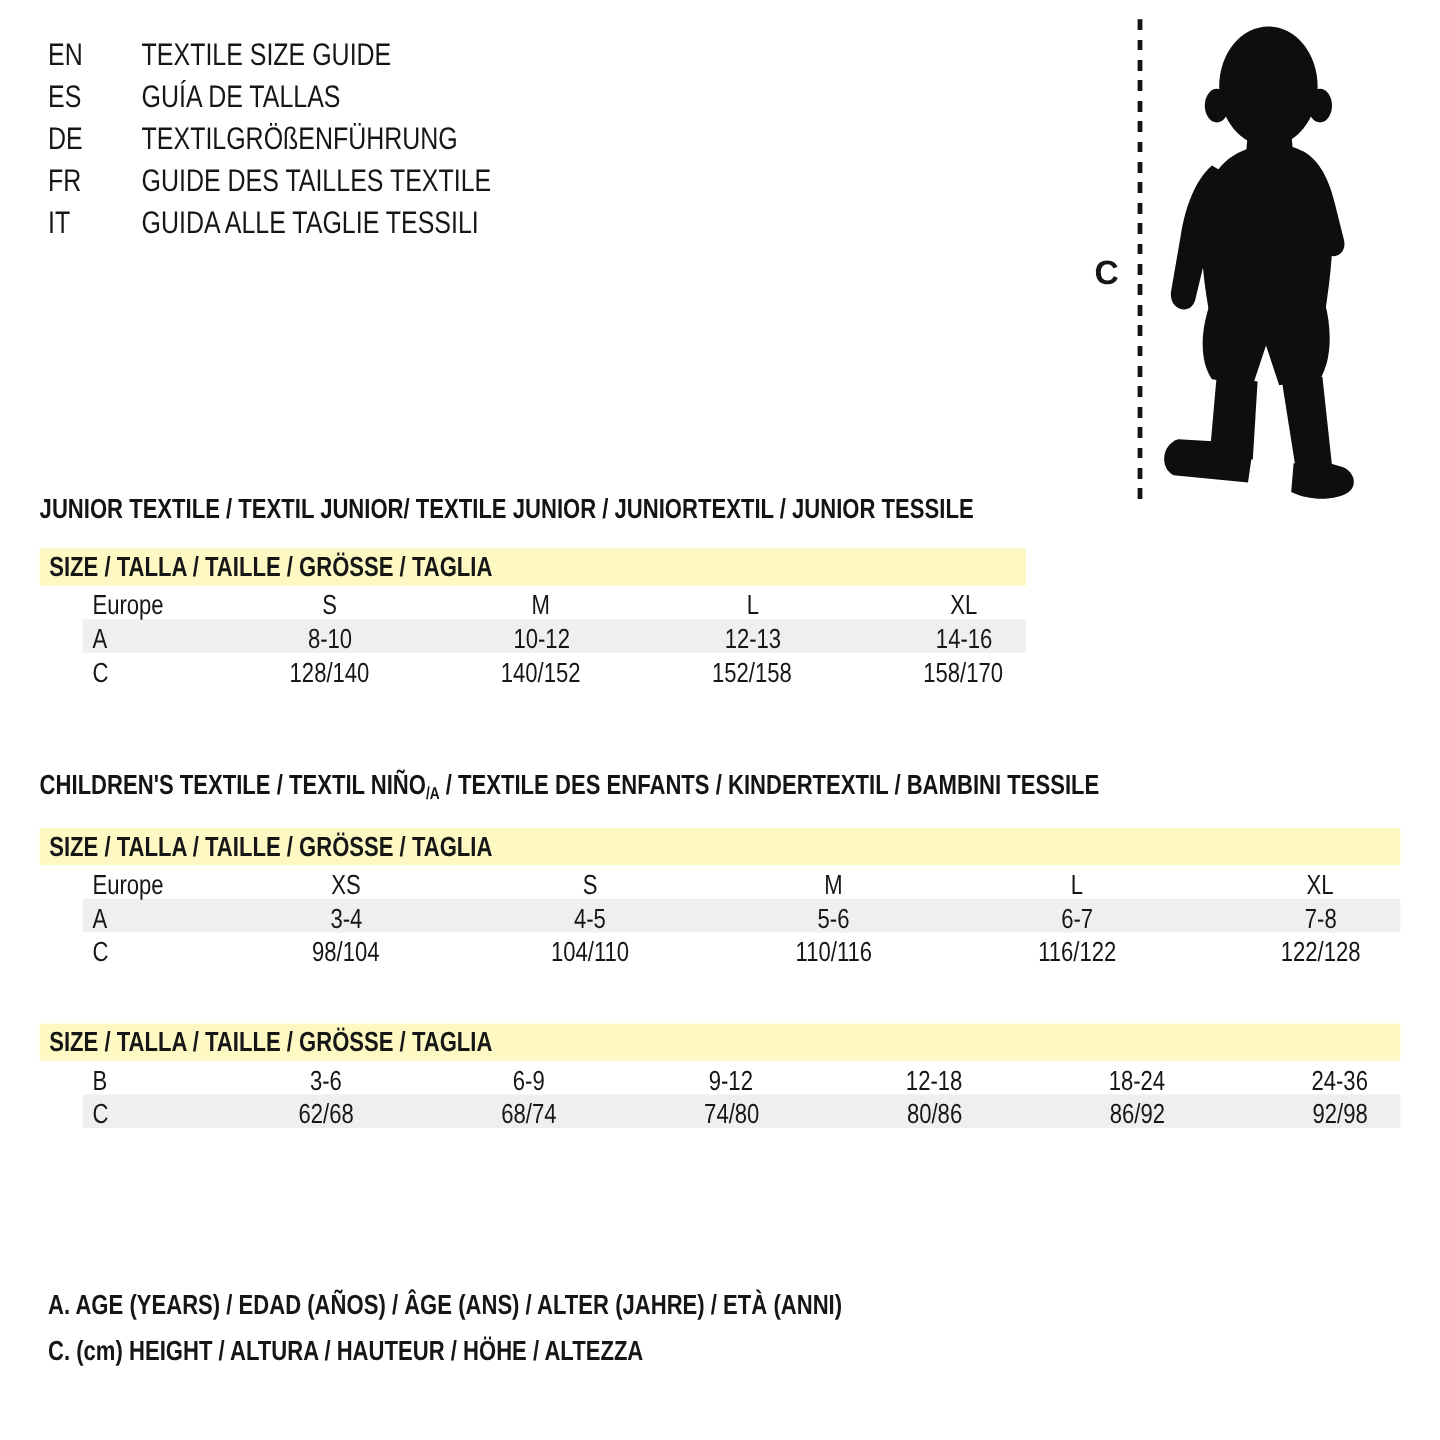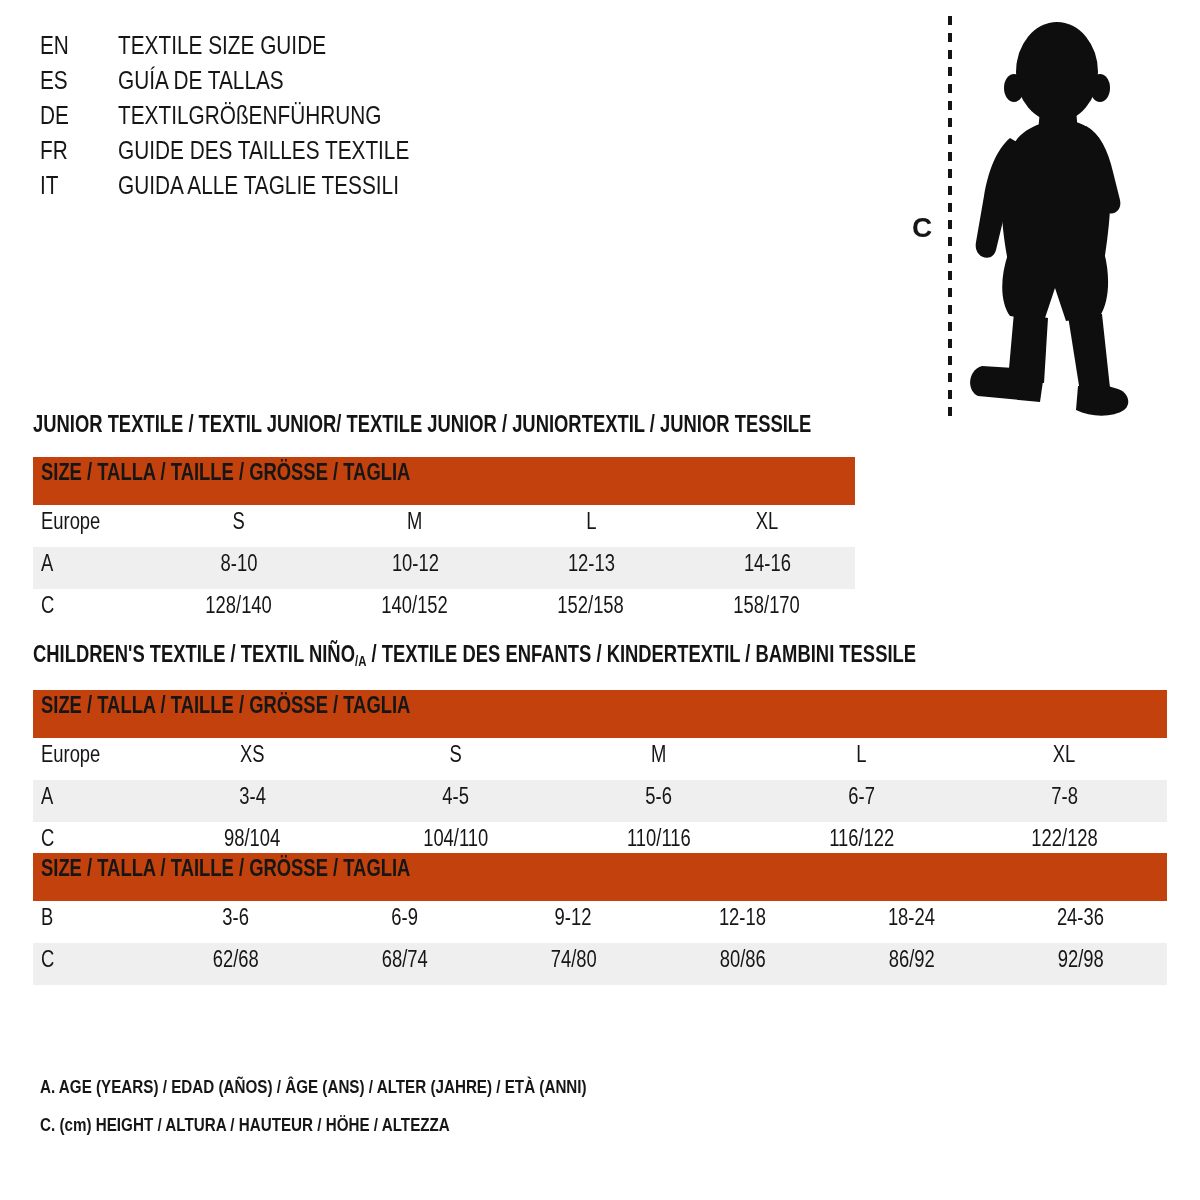--- a/index.html
+++ b/index.html
@@ -21,39 +21,39 @@
   .height-line{
     position:absolute;left:948px;top:16px;width:4px;height:402px;
     background:repeating-linear-gradient(to bottom,#141414 0 9px,rgba(0,0,0,0) 9px 17px);
   }
   .height-label{position:absolute;left:912px;top:212px;font-size:28px;font-weight:700;}
   .silhouette{position:absolute;left:958px;top:14px;width:186px;height:406px;}
 
   
   .tbl{position:absolute;left:33px;}
   .tbl-title{font-size:23px;font-weight:700;height:22px;line-height:22px;color:#141414;}
-  .size-band{background:#c2410c;height:48px;line-height:31px;font-size:23px;font-weight:700;padding-left:8px;}
-  .trow{display:flex;height:42px;line-height:33px;font-size:23px;}
+  .size-band{background:#fef9c3;height:31px;line-height:31px;font-size:23px;font-weight:700;padding-left:8px;}
+  .trow{display:flex;height:28px;line-height:33px;font-size:23px;margin-left:36px;}
   .trow.shade{background:#efefef;}
   .rlabel{flex:0 0 110px;padding-left:8px;}
   .cell{text-align:center;}
   .t1 .cell{width:176px;flex:0 0 176px;}
   .t2 .cell{width:203px;flex:0 0 203px;}
   .t3 .cell{width:169px;flex:0 0 169px;}
   .t1{top:413px;width:822px;}
   .t1 .tbl-title{margin-bottom:22px;}
   .t2{top:643px;width:1134px;}
   .t2 .tbl-title{margin-bottom:25px;}
   .t3{top:853px;width:1134px;}
   .t3 .tbl-title{height:auto;line-height:30px;margin-bottom:12px;}
   .sub-a{font-size:0.62em;vertical-align:-0.25em;}
 
   
   .legend{position:absolute;left:40px;top:1068px;}
-  .legend-line{height:38px;line-height:38px;font-size:19px;font-weight:700;}
+  .legend-line{height:38px;line-height:38px;font-size:23px;font-weight:700;}
 </style>
 </head>
 <body>
 
 <div class="lang-block">
   <div class="lang-row">
     <span class="lang-code cond">EN</span>
     <span class="cond">TEXTILE SIZE GUIDE</span>
   </div>
   <div class="lang-row">

